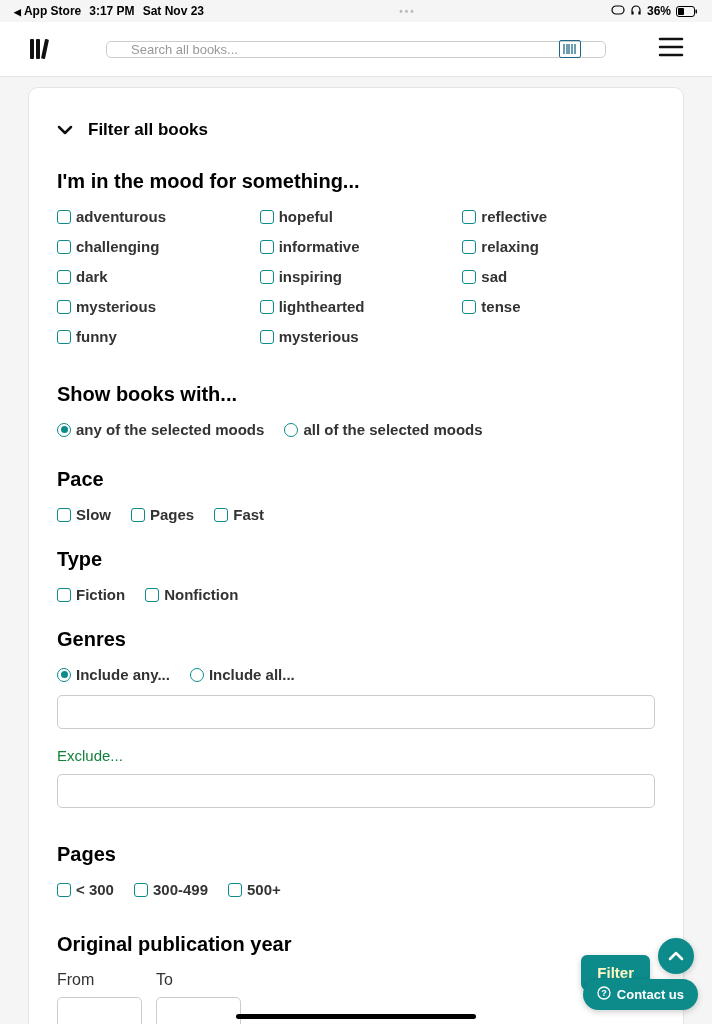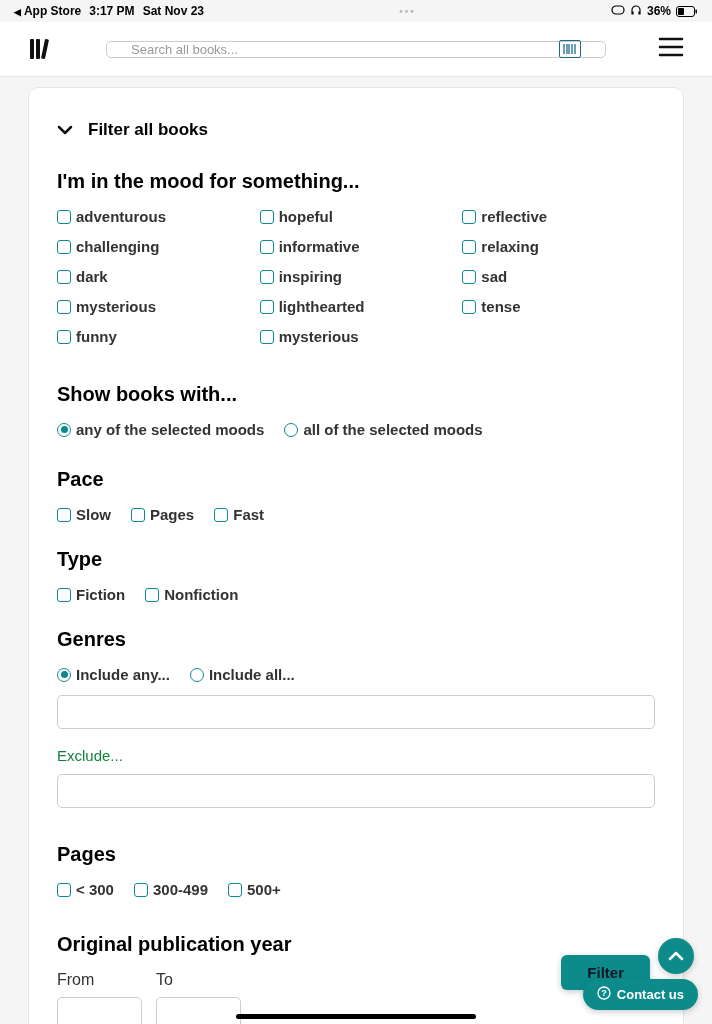--- a/index.html
+++ b/index.html
@@ -228,23 +228,23 @@
       display: flex;
       align-items: center;
       justify-content: center;
       cursor: pointer;
       box-shadow: 0 2px 6px rgba(0,0,0,0.2);
     }
     .filter-btn {
       position: absolute;
       right: 62px;
       bottom: 34px;
-      padding: 9px 26px;
+      padding: 9px 16px;
       background: #0d8b8b;
-      color: #0f172a;
+      color: #fef9c3;
       border-radius: 6px;
       font-size: 15px;
       font-weight: 600;
       cursor: pointer;
       box-shadow: 0 2px 6px rgba(0,0,0,0.2);
     }
     .contact-btn {
       position: absolute;
       right: 14px;
       bottom: 14px;

